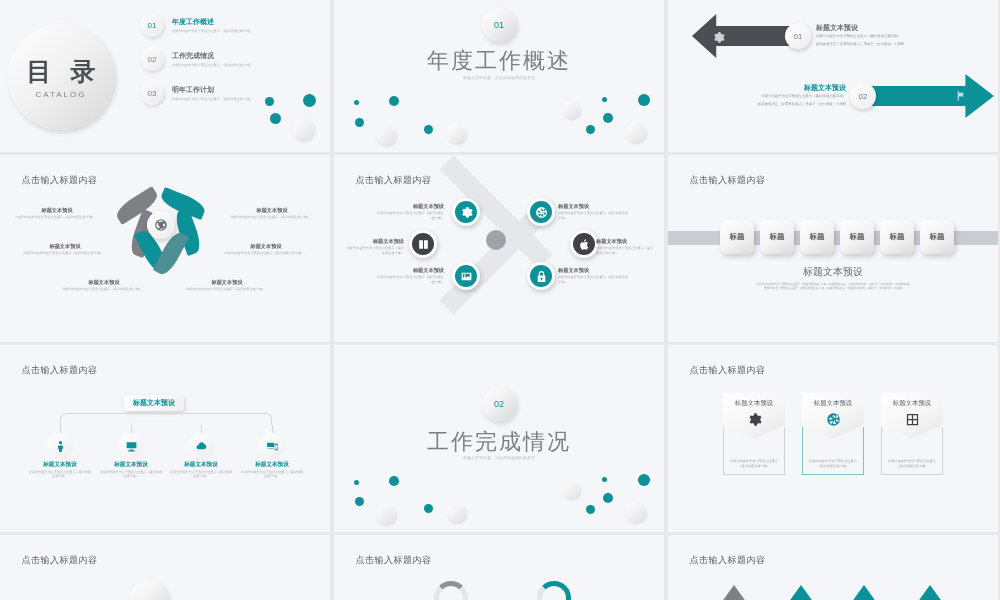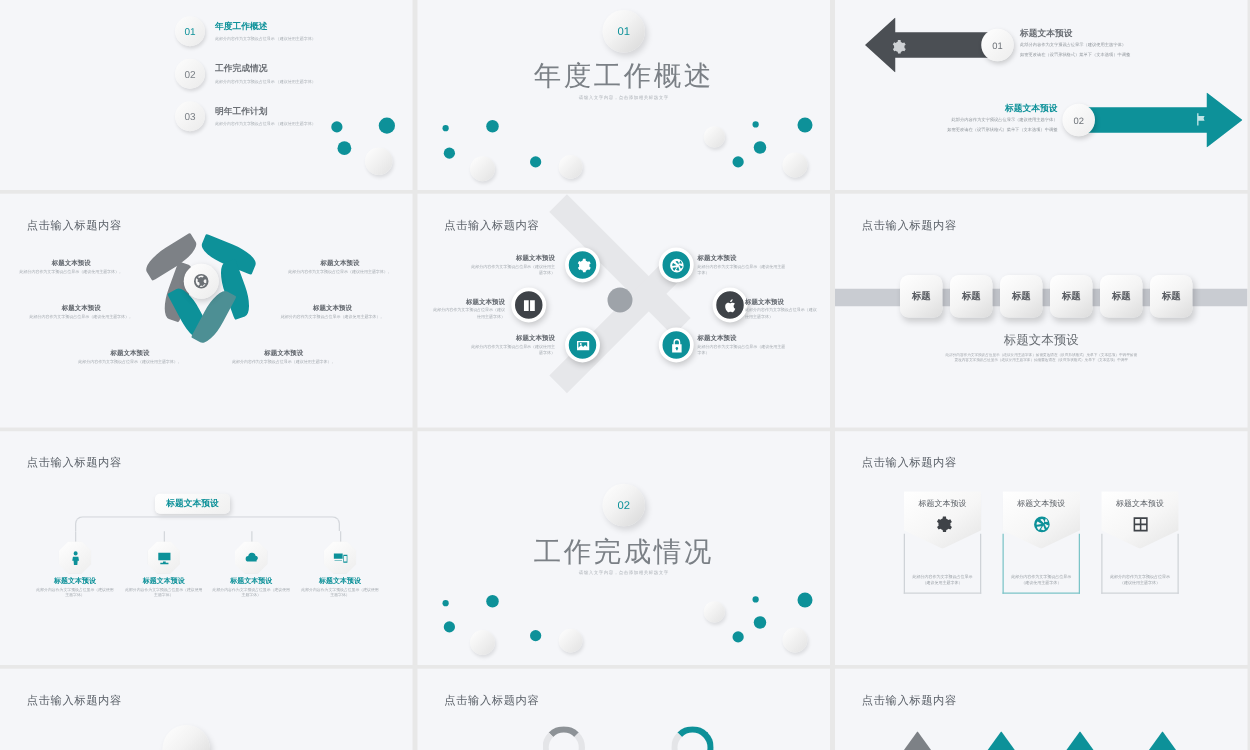--- a/index.html
+++ b/index.html
@@ -169,20 +169,24 @@
   .tri { position:absolute; width:26px;height:18px;
     clip-path:polygon(50% 0%,100% 100%,0% 100%); border-radius:3px;}
   .ring { position:absolute; border-radius:50%; }
 </style>
 </head>
 <body>
 
 <div class="grid">
 
   <div class="slide">
+    <div class="catalog-circle circle-grad">
+      <div class="cn">目 录</div>
+      <div class="en">CATALOG</div>
+    </div>
     <div class="cat-list">
       <div class="cat-item">
         <div class="cat-num on">01</div>
         <div class="cat-text">
           <div class="h teal">年度工作概述</div>
           <div class="s">此部分内容作为文字预设占位显示  （建议使用主题字体）</div>
         </div>
       </div>
       <div class="cat-item">
         <div class="cat-num">02</div>

